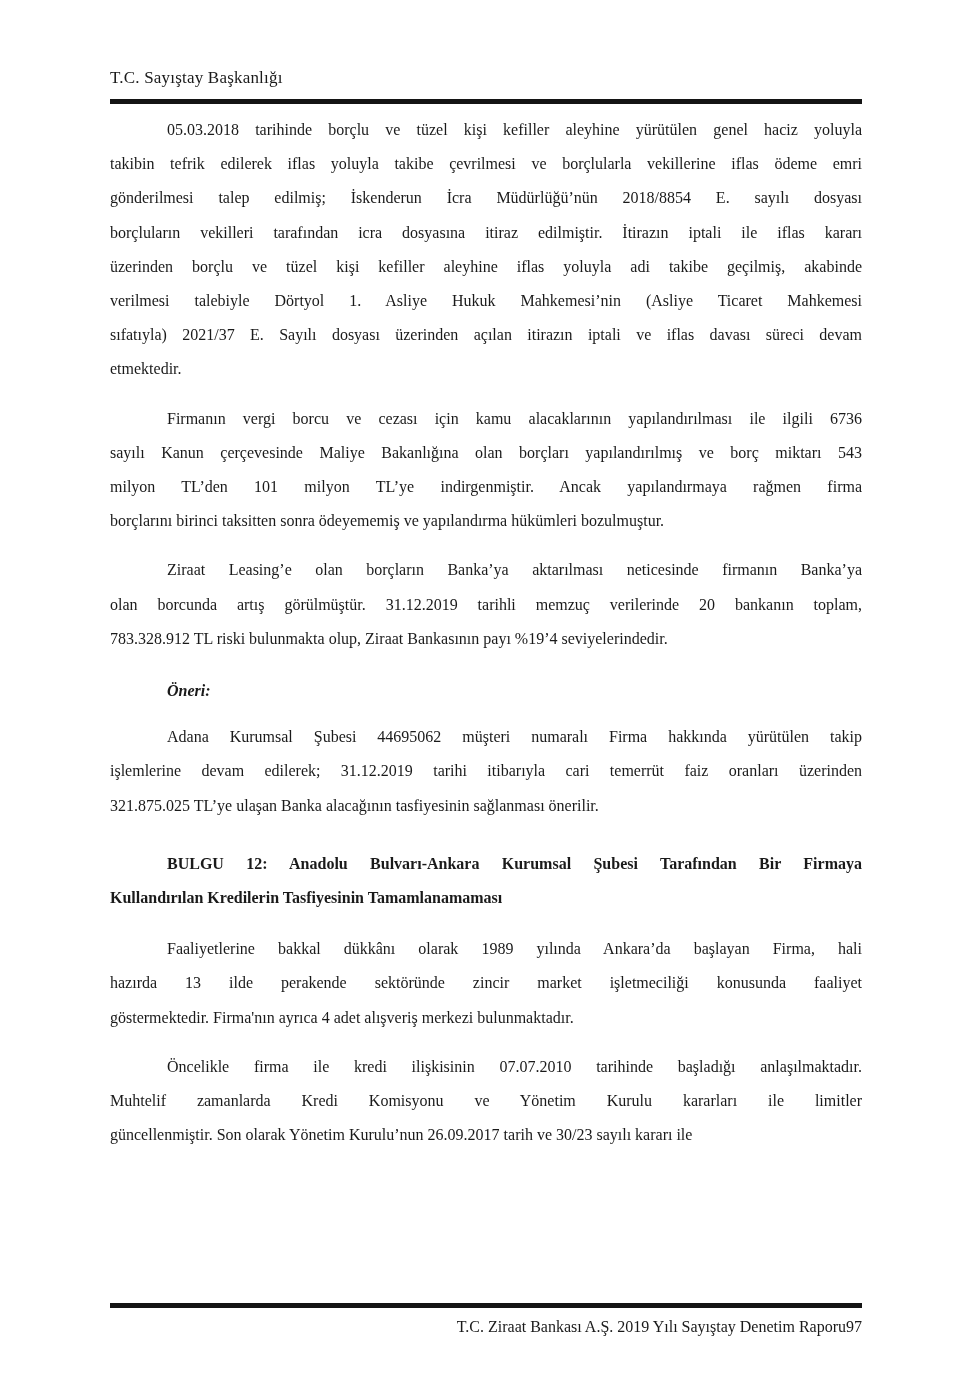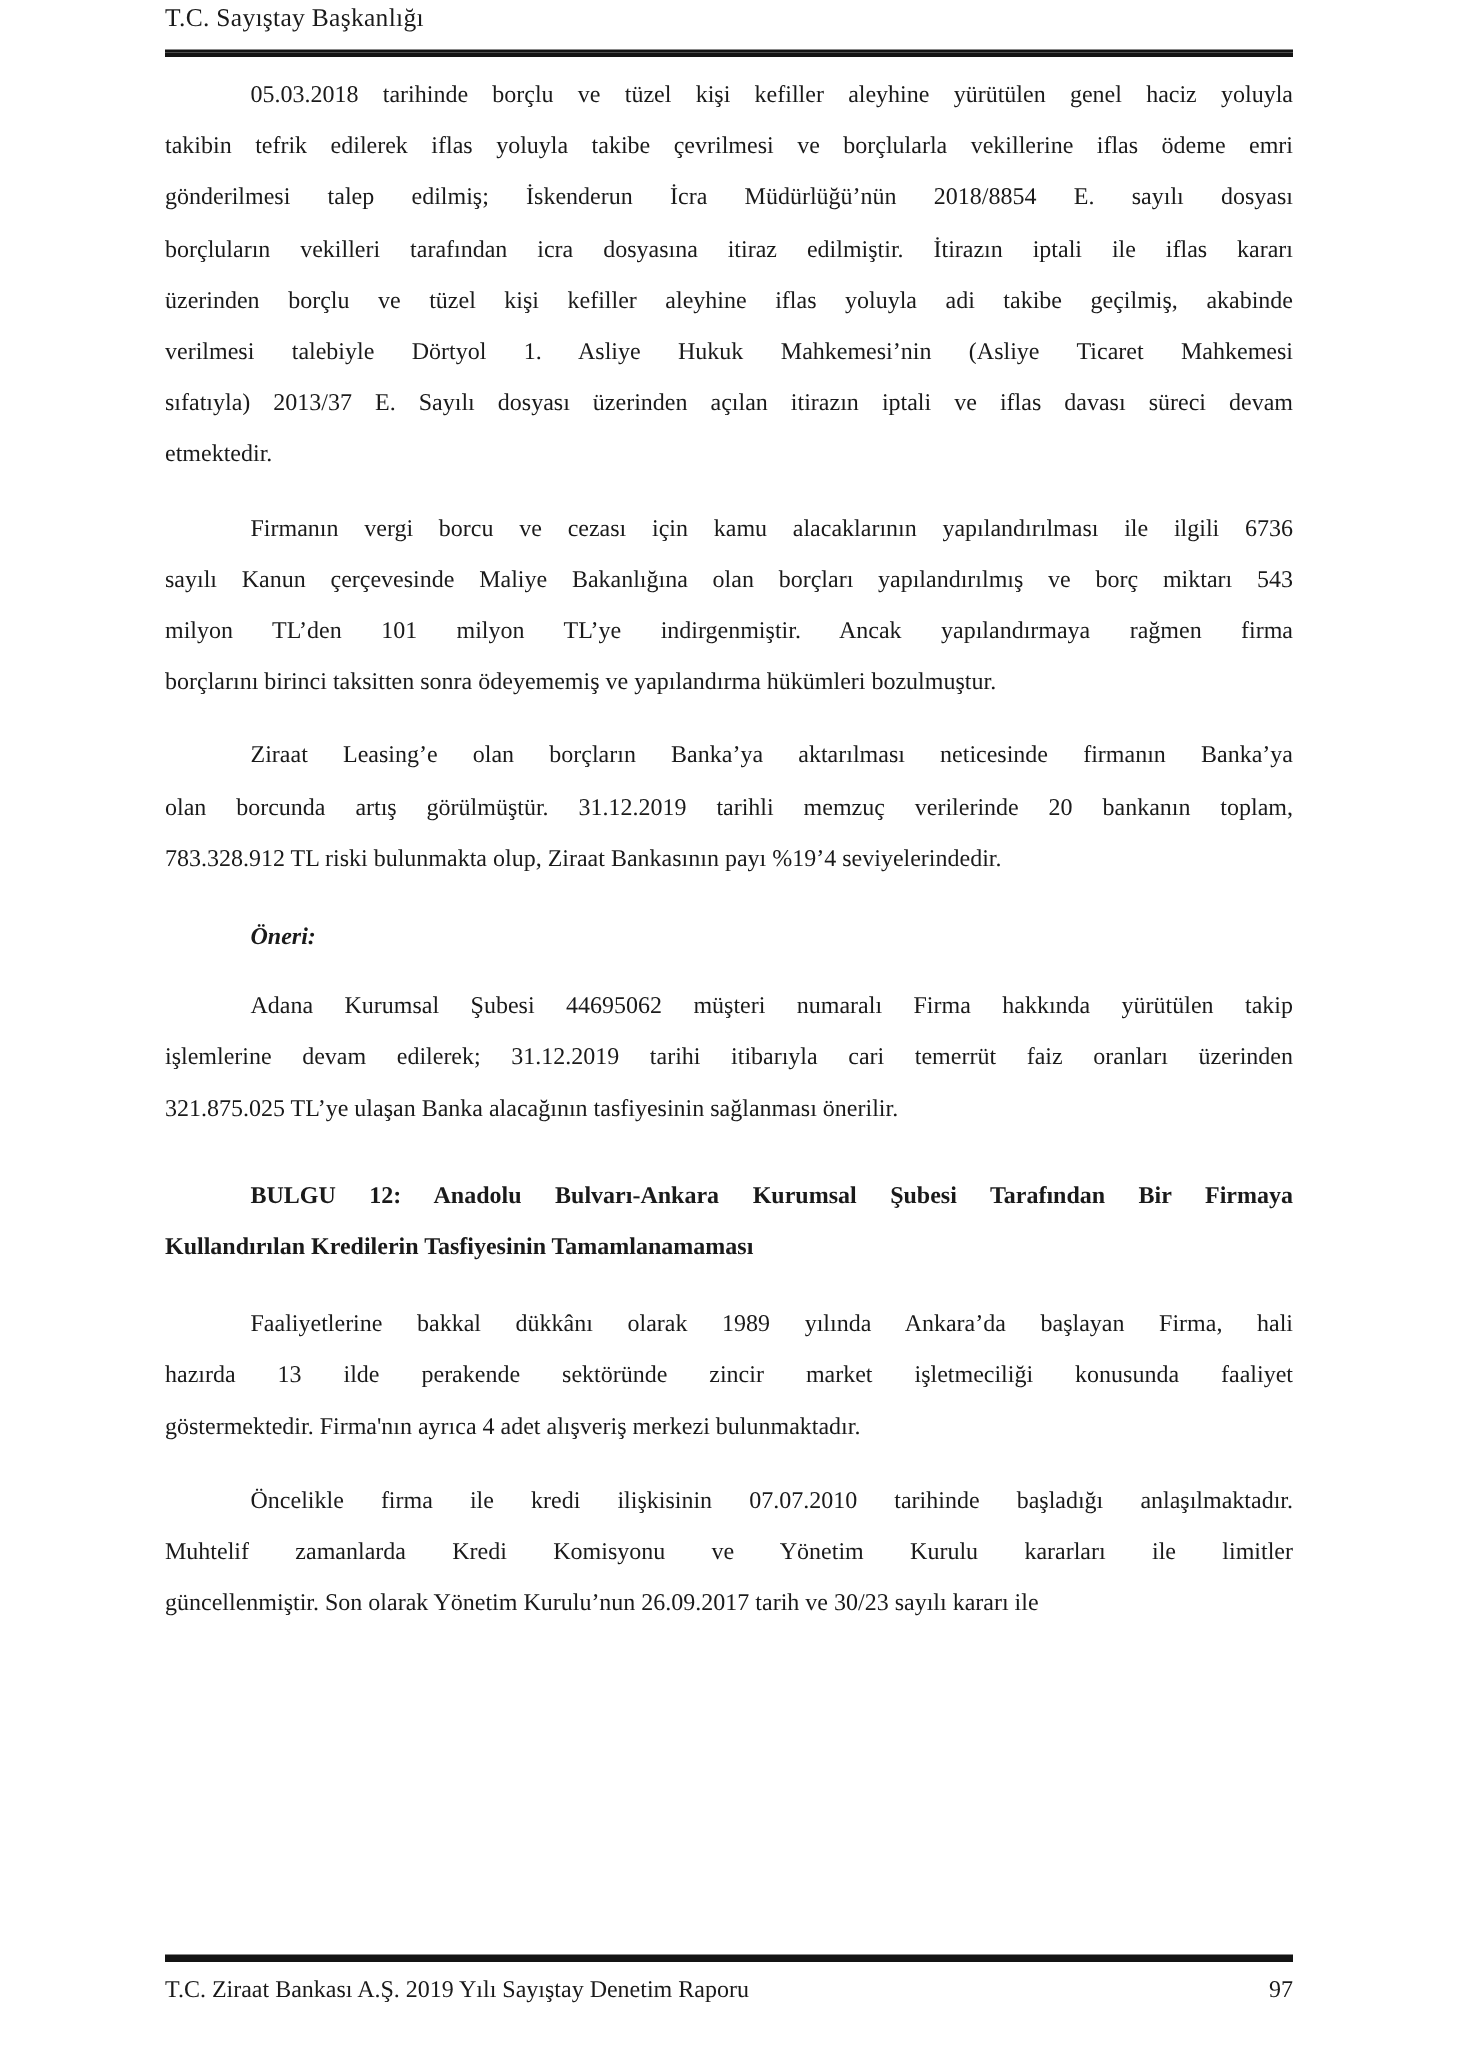--- a/index.html
+++ b/index.html
@@ -12,21 +12,21 @@
     font-family: "Liberation Serif", "DejaVu Serif", serif;
     color: #1a1a1a;
   }
   .page {
     position: absolute;
     left: 110px;
     right: 112px;
     top: 0;
     bottom: 0;
   }
-  .header { }
+  .header { padding-top: 66px; }
   .header-title {
     font-size: 17px;
     line-height: 24px;
     letter-spacing: 0.2px;
   }
   .double-rule {
     height: 2px;
     border-top: 2px solid #141414;
     border-bottom: 3px solid #141414;
     margin-top: 9px;
@@ -62,21 +62,21 @@
   .block.heading-bold .line { font-weight: bold; }
   .footer {
     position: absolute;
     left: 110px;
     right: 112px;
     top: 1303px;
   }
   .footer-row {
     margin-top: 7px;
     display: flex;
-    justify-content: space-between;
+    justify-content: flex-end;
     align-items: baseline;
     font-size: 16px;
     line-height: 24px;
   }
 </style>
 </head>
 <body>
 
 <div class="page">
   <div class="header">
@@ -86,21 +86,21 @@
 
   <div class="content" id="document-content">
 
   <div class="block paragraph">
         <div class="line first">05.03.2018 tarihinde borçlu ve tüzel kişi kefiller aleyhine yürütülen genel haciz yoluyla</div>
         <div class="line">takibin tefrik edilerek iflas yoluyla takibe çevrilmesi ve borçlularla vekillerine iflas ödeme emri</div>
         <div class="line">gönderilmesi talep edilmiş; İskenderun İcra Müdürlüğü’nün 2018/8854 E. sayılı dosyası</div>
         <div class="line">borçluların vekilleri tarafından icra dosyasına itiraz edilmiştir. İtirazın iptali ile iflas kararı</div>
         <div class="line">üzerinden borçlu ve tüzel kişi kefiller aleyhine iflas yoluyla adi takibe geçilmiş, akabinde</div>
         <div class="line">verilmesi talebiyle Dörtyol 1. Asliye Hukuk Mahkemesi’nin (Asliye Ticaret Mahkemesi</div>
-        <div class="line">sıfatıyla) 2013/37 E. Sayılı dosyası üzerinden açılan itirazın iptali ve iflas davası süreci devam</div>
+        <div class="line">sıfatıyla) 2021/37 E. Sayılı dosyası üzerinden açılan itirazın iptali ve iflas davası süreci devam</div>
         <div class="line last">etmektedir.</div>
       </div>
       <div class="block paragraph">
         <div class="line first">Firmanın vergi borcu ve cezası için kamu alacaklarının yapılandırılması ile ilgili 6736</div>
         <div class="line">sayılı Kanun çerçevesinde Maliye Bakanlığına olan borçları yapılandırılmış ve borç miktarı 543</div>
         <div class="line">milyon TL’den 101 milyon TL’ye indirgenmiştir. Ancak yapılandırmaya rağmen firma</div>
         <div class="line last">borçlarını birinci taksitten sonra ödeyememiş ve yapılandırma hükümleri bozulmuştur.</div>
       </div>
       <div class="block paragraph">
         <div class="line first">Ziraat Leasing’e olan borçların Banka’ya aktarılması neticesinde firmanın Banka’ya</div>

